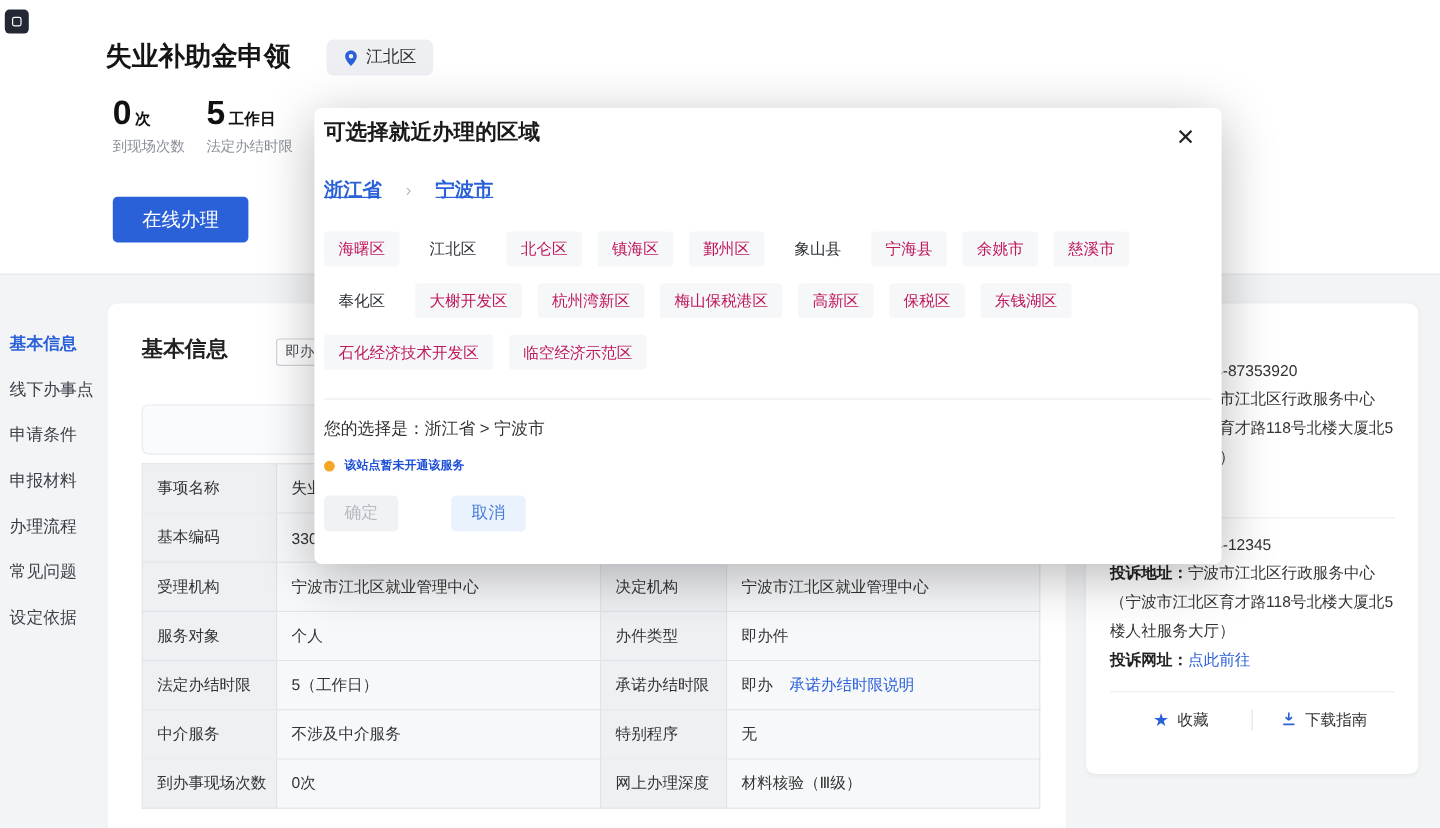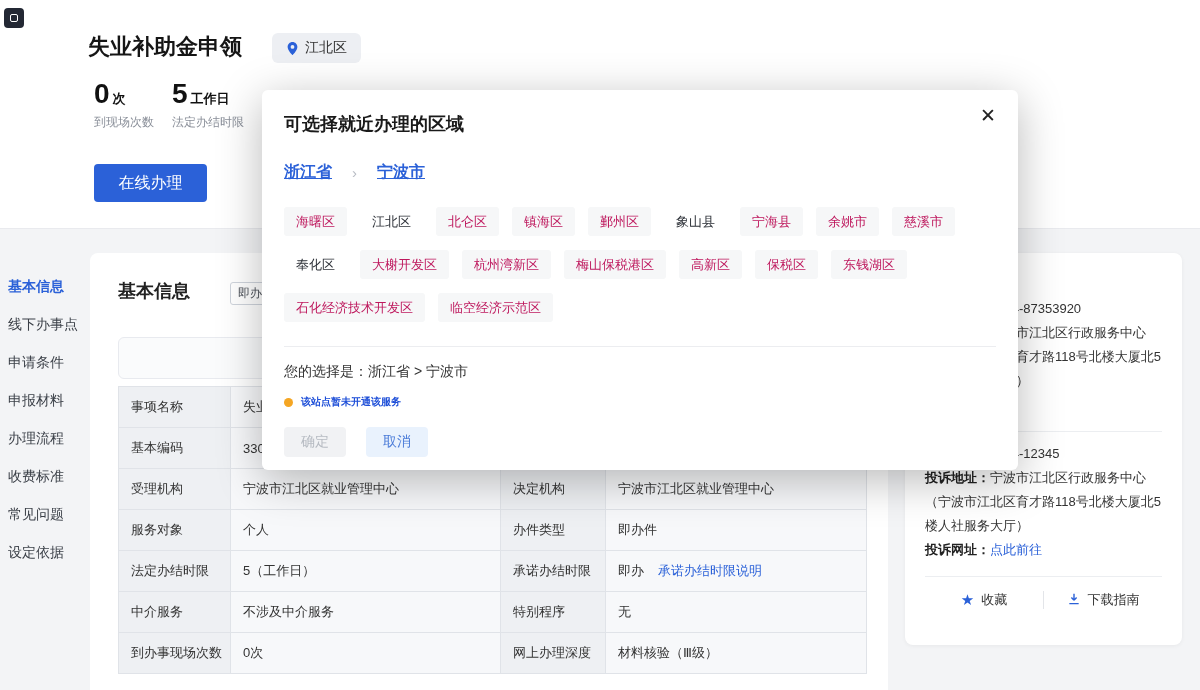--- a/index.html
+++ b/index.html
@@ -43,34 +43,34 @@
   .rc-first{margin-top:26px;}
   .rc-label{font-weight:bold;color:#222;}
   .rc-link{color:#2b61d8;cursor:pointer;}
   .rc-div{border:none;border-top:1px solid #eceef1;margin:14px 0 10px;}
   .rc-actions{display:flex;align-items:center;margin-top:14px;}
   .rc-action{flex:1;display:flex;align-items:center;justify-content:center;gap:7px;font-size:13px;color:#333;cursor:pointer;}
   .rc-star{color:#2b61d8;font-size:15px;}
   .rc-vdiv{width:1px;height:18px;background:#e3e5e9;}
 
   
-  .modal{position:absolute;left:262px;top:90px;width:756px;height:380px;background:#fff;border-radius:6px;box-shadow:0 10px 45px rgba(0,0,0,0.28);z-index:20;box-sizing:border-box;padding:22px;}
+  .modal{position:absolute;left:262px;top:90px;width:756px;height:380px;background:#fff;border-radius:6px;box-shadow:0 10px 45px rgba(0,0,0,0.28);z-index:20;box-sizing:border-box;padding:8px;}
   .modal-title{font-size:18px;font-weight:bold;color:#1a1a1a;}
   .modal-close{position:absolute;right:22px;top:16px;font-size:19px;color:#222;cursor:pointer;line-height:1;}
   .breadcrumb{margin-top:26px;display:flex;align-items:center;gap:20px;font-size:16px;font-weight:bold;}
   .bc-link{color:#2b61d8;text-decoration:underline;cursor:pointer;}
   .bc-sep{color:#b8bcc4;font-weight:normal;font-size:15px;}
   .region-grid{margin-top:24px;display:flex;flex-wrap:wrap;column-gap:13px;row-gap:14px;}
   .region-btn{height:29px;padding:0 12px;font-size:13px;border:none;border-radius:3px;background:#f6f7f8;color:#be185d;cursor:pointer;font-family:inherit;white-space:nowrap;}
   .region-btn.enabled{background:transparent;color:#2b2f36;font-weight:500;}
   .modal-divider{border:none;border-top:1px solid #ecedf0;margin:24px 0 0;}
   .selection{margin-top:16px;font-size:14px;color:#333;}
   .notice{margin-top:14px;display:flex;align-items:center;gap:8px;font-size:10px;color:#1d4ed8;font-weight:600;}
   .notice-dot{width:9px;height:9px;border-radius:50%;background:#f5a623;flex:0 0 auto;}
-  .modal-actions{margin-top:18px;display:flex;gap:20px;}
+  .modal-actions{margin-top:18px;display:flex;gap:44px;}
   .btn-confirm{width:62px;height:30px;border:none;border-radius:4px;background:#f1f2f4;color:#b6bbc2;font-size:14px;cursor:not-allowed;font-family:inherit;}
   .btn-cancel{width:62px;height:30px;border:none;border-radius:4px;background:#e9f2fd;color:#4a7bd8;font-size:14px;cursor:pointer;font-family:inherit;}
 </style>
 </head>
 <body>
 
 <div id="app">
 
   <div class="corner-icon"></div>
   <div class="page-title">失业补助金申领</div>
@@ -102,21 +102,20 @@
   <button class="online-btn">在线办理</button>
 
   <div class="page-body">
 
     <div class="anchor-nav">
         <div class="nav-item active">基本信息</div>
         <div class="nav-item">线下办事点</div>
         <div class="nav-item">申请条件</div>
         <div class="nav-item">申报材料</div>
         <div class="nav-item">办理流程</div>
-        <div class="nav-item">收费标准</div>
         <div class="nav-item">常见问题</div>
         <div class="nav-item">设定依据</div>
       </div>
 
     <div class="main-card">
       <div class="section-title">基本信息</div>
       <div class="section-badge">即办件</div>
       <div class="toolbar-box"></div>
       <table class="info-table">
         <colgroup>

